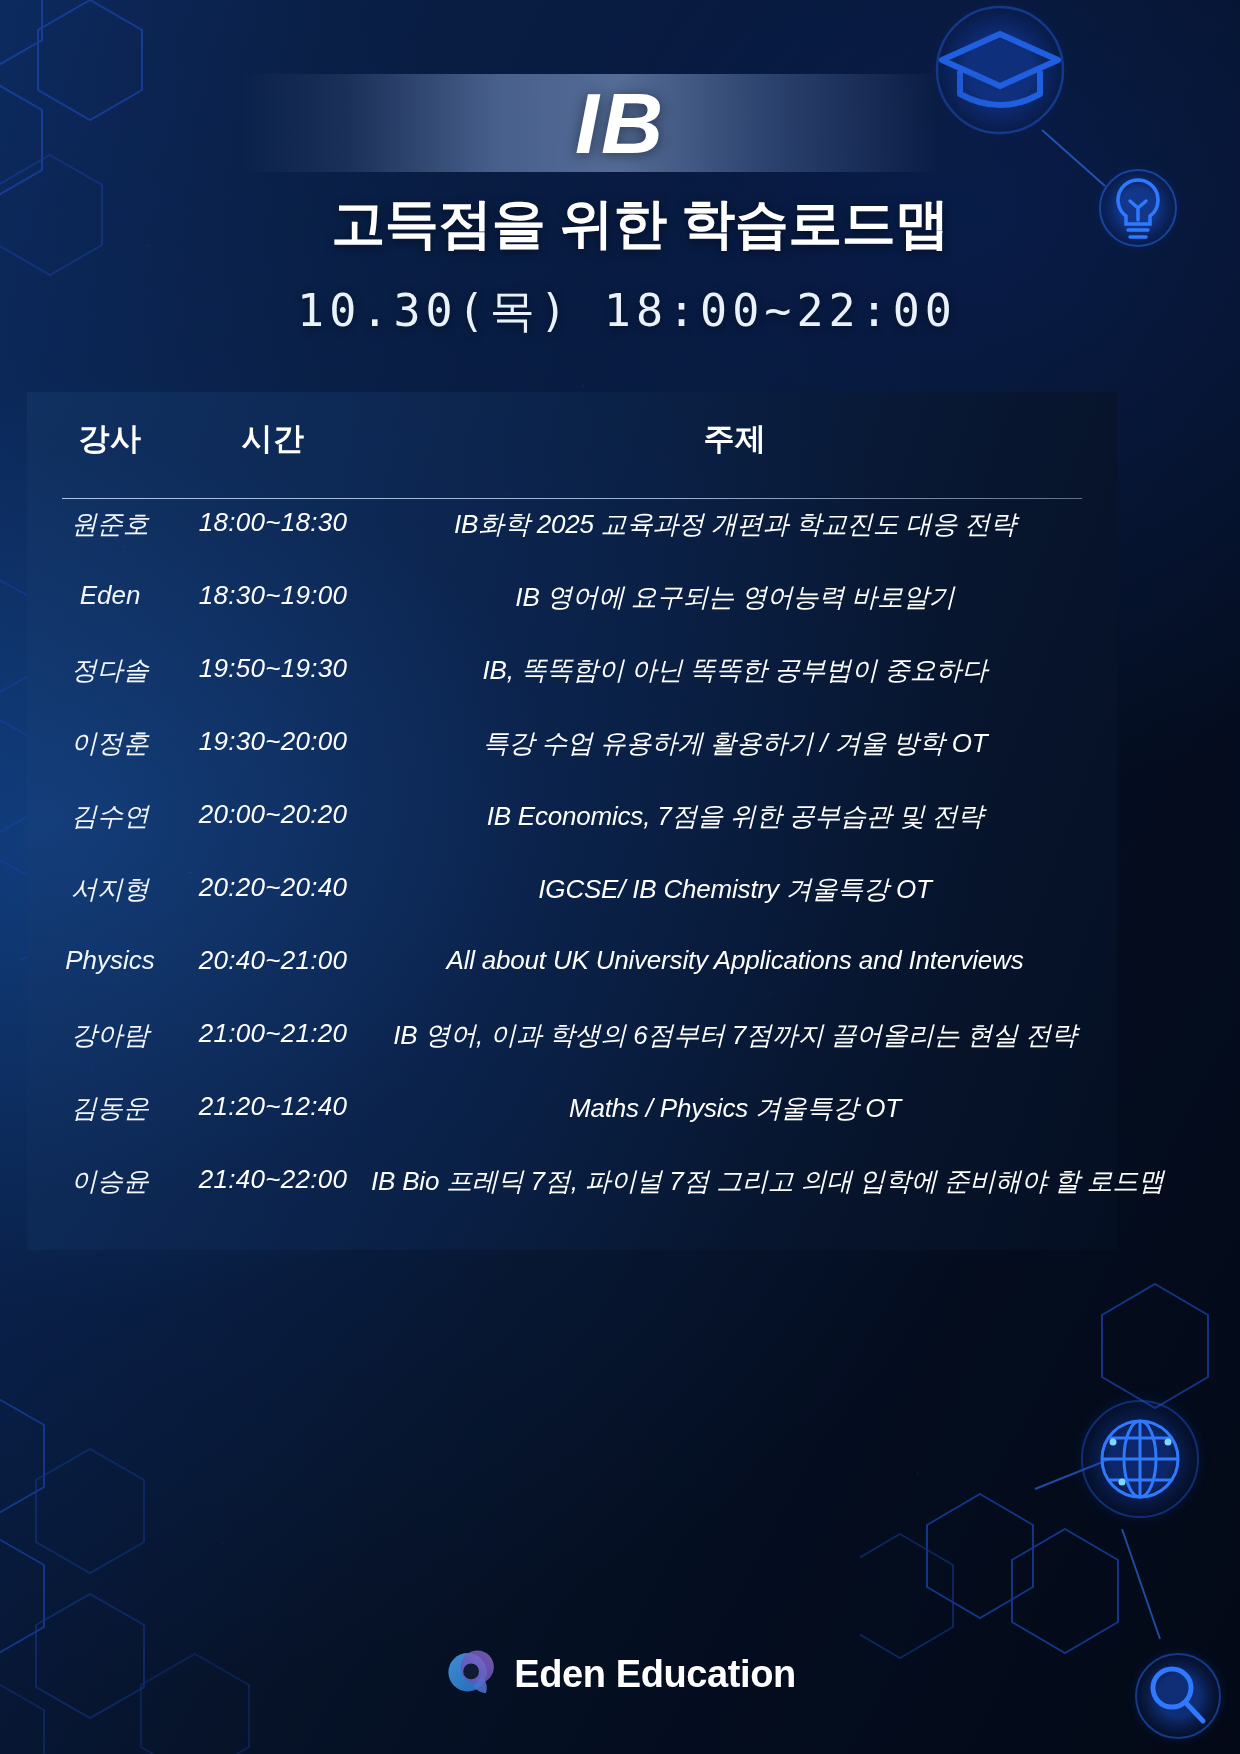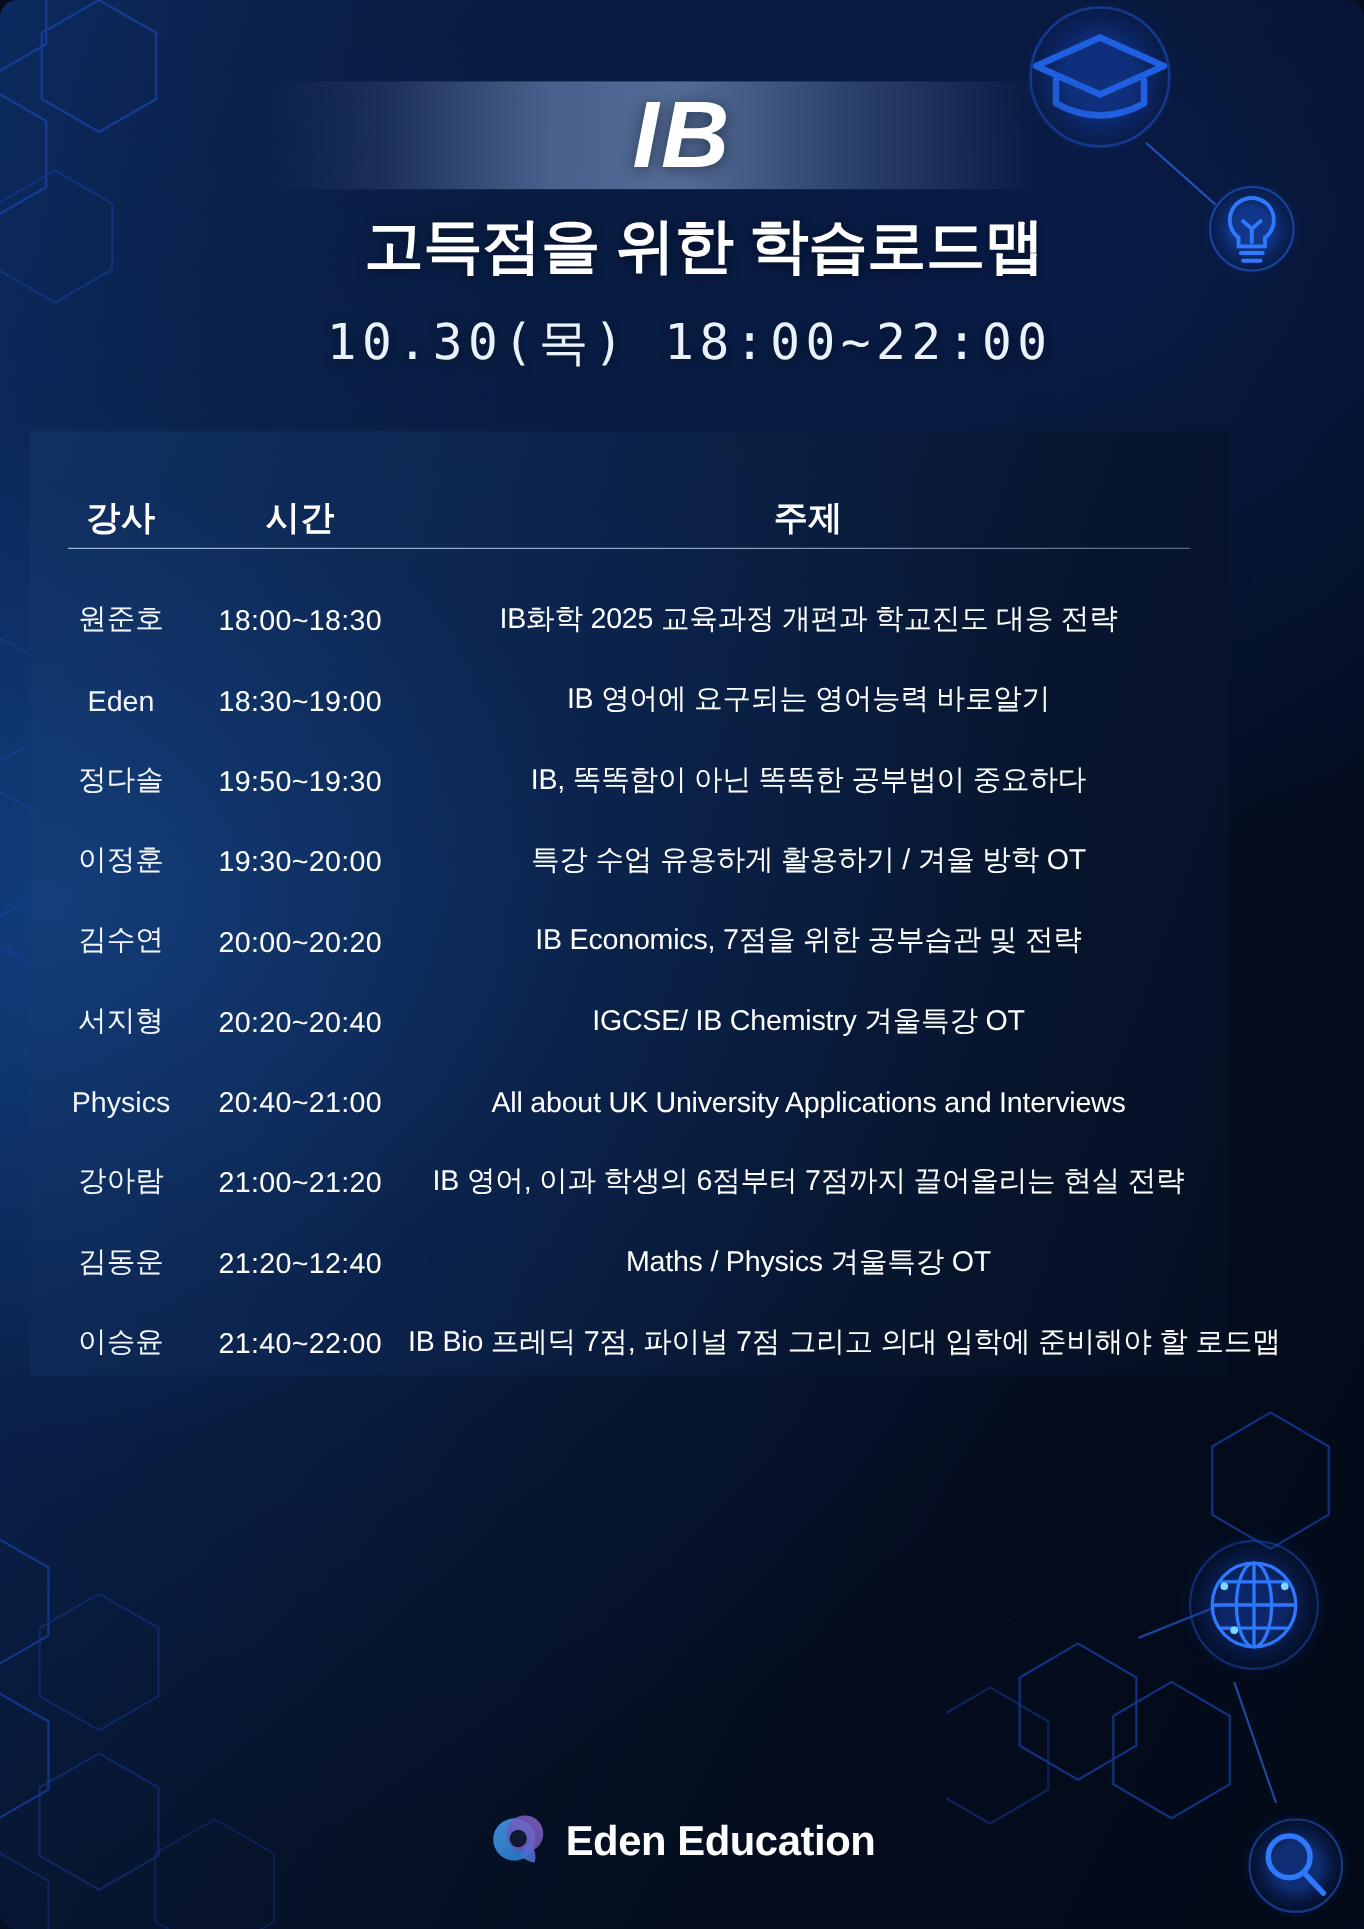--- a/index.html
+++ b/index.html
@@ -16,21 +16,20 @@
   
   .poster {
     position: relative;
     width: 1240px;
     height: 1754px;
     overflow: hidden;
     background:
       radial-gradient(120% 70% at 6% 48%, rgba(22,86,168,0.55) 0%, rgba(12,45,100,0.25) 38%, rgba(5,14,34,0) 70%),
       radial-gradient(90% 55% at 78% 12%, rgba(9,30,78,0.85) 0%, rgba(4,11,28,0.2) 60%, rgba(4,11,28,0) 100%),
       linear-gradient(118deg, #0d2c63 0%, #0b2450 16%, #081a3c 34%, #061227 55%, #040d1f 75%, #030916 100%);
-    border-radius: 16px;
   }
 
   
   .speckles {
     position: absolute; inset: 0;
     background-image:
       radial-gradient(2px 2px at 12% 14%, rgba(120,180,255,0.16), transparent 60%),
       radial-gradient(2px 2px at 31% 7%,  rgba(120,180,255,0.10), transparent 60%),
       radial-gradient(3px 3px at 47% 22%, rgba(120,180,255,0.09), transparent 60%),
       radial-gradient(2px 2px at 66% 36%, rgba(120,180,255,0.12), transparent 60%),
@@ -139,21 +138,21 @@
 
   .table {
     position: relative;
     width: 100%;
     height: 100%;
     padding: 26px 18px 0 18px;
   }
 
   .thead, .trow {
     display: flex;
-    align-items: flex-end;
+    align-items: flex-start;
     width: 100%;
   }
 
   .col-name  { width: 130px; text-align: center; flex: none; }
   .col-time  { width: 196px; text-align: center; flex: none; }
   .col-topic { flex: 1 1 auto; text-align: center; }
 
   .thead { height: 74px; }
   .thead .col-name,
   .thead .col-time,
@@ -166,21 +165,21 @@
 
   .divider {
     height: 1px;
     width: 1020px;
     margin: 6px auto 0 auto;
     background: linear-gradient(90deg, rgba(200,222,255,0.85), rgba(200,222,255,0.75) 60%, rgba(200,222,255,0.45));
   }
 
   .tbody { margin-top: 8px; }
 
-  .trow { height: 73px; }
+  .trow { height: 73px; font-style: italic; }
   .trow .col-name {
     font-size: 26px;
     color: #f2f6fc;
     font-weight: normal;
   }
   .trow .col-time {
     font-size: 26px;
     color: #ffffff;
     font-weight: normal;
     letter-spacing: 0.3px;

